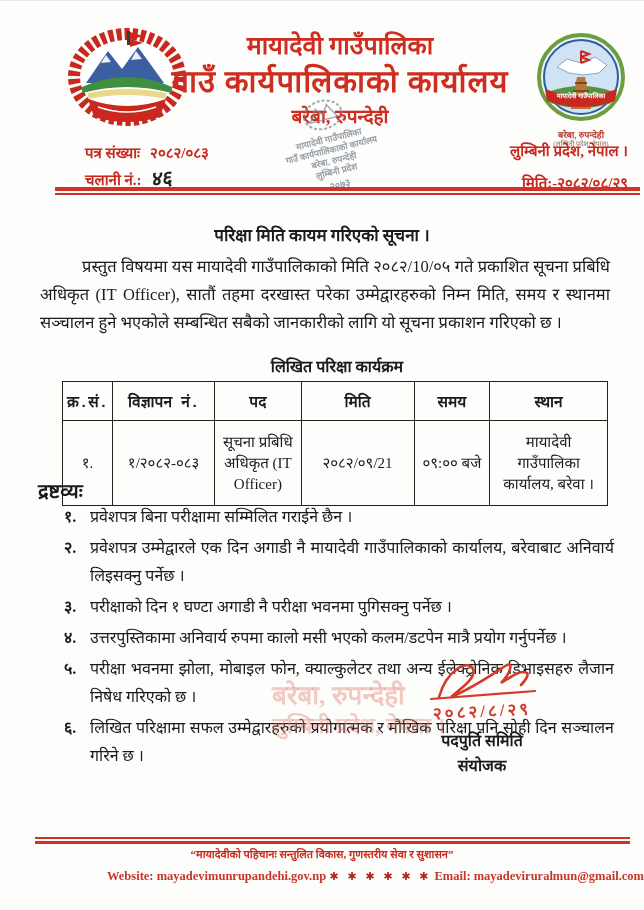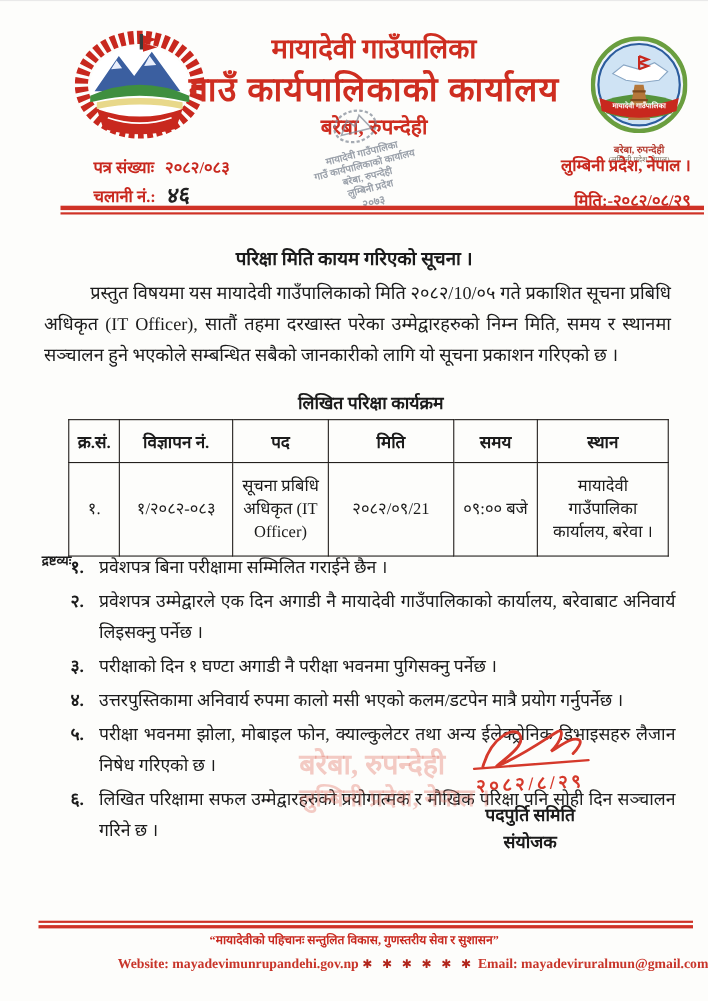--- a/index.html
+++ b/index.html
@@ -27,23 +27,23 @@
   .stamp{position:absolute;left:250px;top:96px;width:160px;transform:rotate(-14deg);
     color:#828a96;opacity:.8;text-align:center;font-size:9px;line-height:11px;font-weight:bold;}
   .stamp .yr{font-size:10px;margin-top:2px;}
   
   .rule-top{position:absolute;left:55px;right:4px;top:186px;height:2px;border-top:4px solid #cf3226;border-bottom:2px solid #cf3226;}
   .doc-title{position:absolute;left:0;top:222px;width:100%;text-align:center;font-size:17px;font-weight:bold;}
   .para{position:absolute;left:40px;right:34px;top:252px;font-size:16.5px;line-height:28px;text-align:justify;text-indent:42px;font-weight:500;}
   .tbl-caption{position:absolute;left:15px;top:354px;width:100%;text-align:center;font-size:16px;font-weight:bold;}
   table.exam{position:absolute;left:62px;top:380px;width:546px;border-collapse:collapse;font-size:15px;}
   table.exam th,table.exam td{border:1.6px solid #23201d;padding:3px 4px;text-align:center;vertical-align:middle;}
-  table.exam th{font-weight:bold;font-size:15.5px;height:32px;}
+  table.exam th{font-weight:bold;font-size:15.5px;height:32px;font-family:Liberation Mono, monospace;}
   table.exam td{height:78px;line-height:21px;}
-  .notes-label{position:absolute;left:38px;top:500px;font-size:12px;font-weight:bold;}
+  .notes-label{position:absolute;left:38px;top:476px;font-size:20px;font-weight:bold;}
   .notes{position:absolute;left:64px;right:30px;top:502px;font-size:16px;line-height:28px;}
   .note-item{display:flex;margin-bottom:3px;}
   .note-item .num{width:26px;flex:none;font-weight:600;}
   .note-item .txt{flex:1;text-align:justify;font-weight:500;}
   
   .sign-watermark{position:absolute;left:272px;top:680px;color:rgba(226,118,106,.38);font-weight:bold;line-height:30px;pointer-events:none;}
   .sign-watermark .w1{font-size:26px;}
   .sign-watermark .w2{font-size:22px;}
   .signature-block{position:absolute;left:392px;top:656px;width:180px;text-align:center;}
   .sig-date{color:#d5392b;font-size:17px;font-weight:bold;transform:rotate(-3deg);letter-spacing:3px;margin-top:-14px;}

